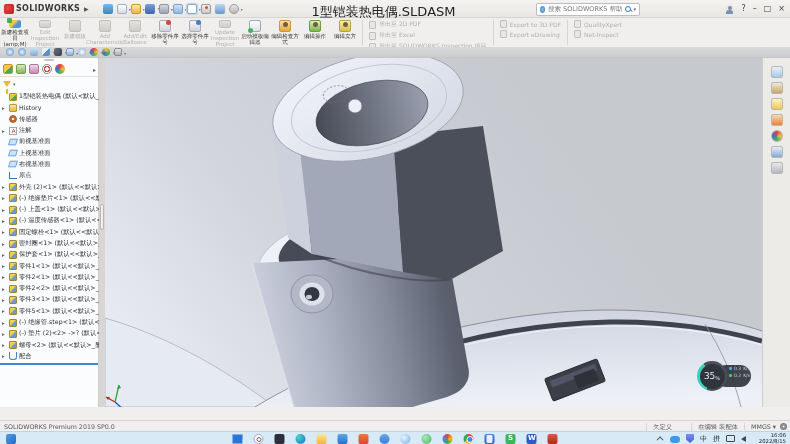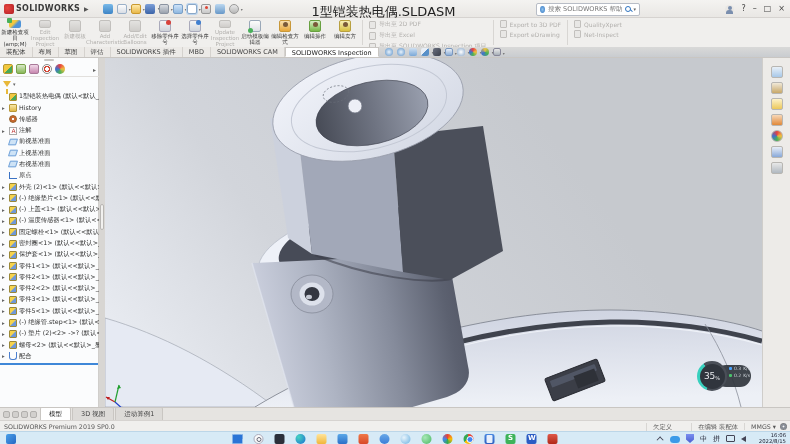--- a/index.html
+++ b/index.html
@@ -349,31 +349,20 @@
         </div>
 
         <div class="rlink">
           <span class="sheet"></span>
           <span>Net-Inspect</span>
         </div>
       </div>
   </div>
 
   <div class="tabrow">
-    <div class="ctabs">
-
-    <div class="ctab">装配体</div>
-        <div class="ctab">布局</div>
-        <div class="ctab">草图</div>
-        <div class="ctab">评估</div>
-        <div class="ctab">SOLIDWORKS 插件</div>
-        <div class="ctab">MBD</div>
-        <div class="ctab">SOLIDWORKS CAM</div>
-        <div class="ctab active">SOLIDWORKS Inspection</div>
-      </div>
     <div class="hud-spacer">
 
     <span class="ib hi-zoomfit"></span>
         <span class="ib hi-zoomarea"></span>
         <span class="ib hi-prev"></span>
         <span class="ib hi-section has-caret"></span>
         <span class="ib hi-orient has-caret"></span>
         <span class="ib hi-display has-caret"></span>
         <span class="ib hi-eye has-caret"></span>
         <span class="ib hi-appear has-caret"></span>
@@ -658,34 +647,20 @@
     <span class="ib tp-home"></span>
         <span class="ib tp-library"></span>
         <span class="ib tp-folder"></span>
         <span class="ib tp-palette"></span>
         <span class="ib tp-appear"></span>
         <span class="ib tp-props"></span>
         <span class="ib tp-forum"></span>
       </div>
   </div>
 
-  <div class="doctabs">
-    <div class="dnav">
-      <span class="ib"></span>
-      <span class="ib"></span>
-      <span class="ib"></span>
-      <span class="ib"></span>
-    </div>
-    <div style="display:flex">
-
-    <div class="dtab active">模型</div>
-        <div class="dtab">3D 视图</div>
-        <div class="dtab">运动算例1</div>
-      </div>
-  </div>
 
   <div class="statusbar">
     <span class="sb-left">SOLIDWORKS Premium 2019 SP0.0</span>
     <span class="sb-item sb-defined">欠定义</span>
     <span class="sb-item sb-editing">在编辑 装配体</span>
     <span class="sb-item sb-units"><span>MMGS</span> <span>▾</span></span>
     <span class="sb-gear"></span>
   </div>
 
   <div class="taskbar">

